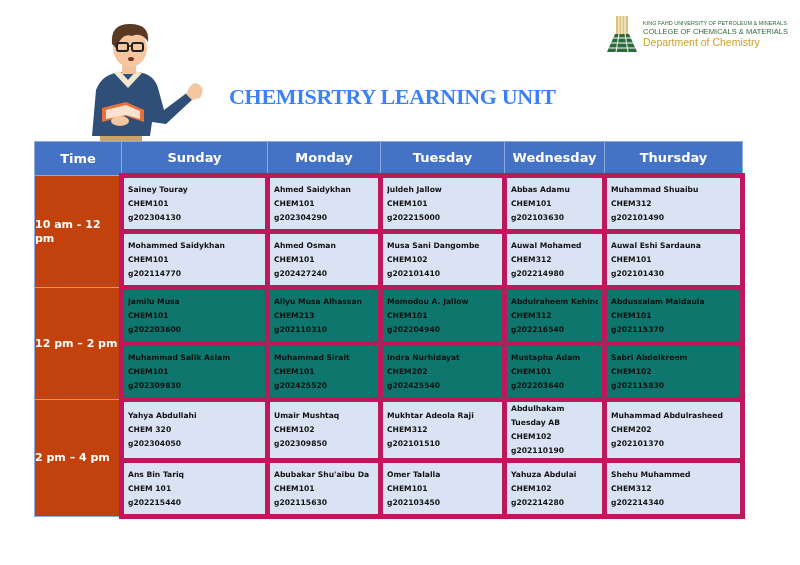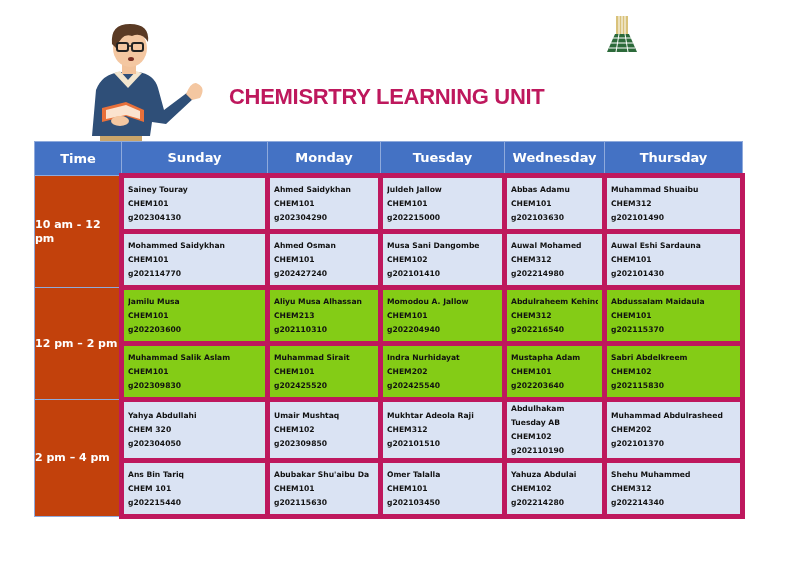--- a/index.html
+++ b/index.html
@@ -3,22 +3,22 @@
 <meta charset="utf-8">
 <style>
   * { box-sizing: border-box; margin: 0; padding: 0; }
   html, body { width: 800px; height: 565px; background: #ffffff; overflow: hidden; }
   body { position: relative; font-family: "DejaVu Sans", sans-serif; color: #111; }
 
   .teacher { position: absolute; left: 80px; top: 18px; width: 130px; height: 125px; }
 
   .title {
     position: absolute; left: 229px; top: 84px;
-    font-family: Liberation Sans, sans-serif; font-weight: bold;
-    font-size: 22px; letter-spacing: -0.3px; color: #be185d;
+    font-family: Liberation Serif, serif; font-weight: bold;
+    font-size: 22px; letter-spacing: -0.3px; color: #3b82f6;
   }
 
   .logo { position: absolute; left: 606px; top: 14px; width: 175px; height: 42px; }
   .logo-mark { position: absolute; left: 0; top: 0; width: 32px; height: 40px; }
   .logo-text { position: absolute; left: 37px; top: 6px; }
   .logo-l1 { font-family: "Liberation Sans", sans-serif; font-size: 5.5px; color: #2c6a3a; white-space: nowrap; letter-spacing: 0; }
   .logo-l2 { font-family: "Liberation Sans", sans-serif; font-size: 7.5px; color: #2c6a3a; white-space: nowrap; margin-top: 1px; }
   .logo-l3 { font-family: "Liberation Sans", sans-serif; font-size: 10.5px; color: #c9a227; white-space: nowrap; margin-top: 0px; }
 
   table.sched {
@@ -33,21 +33,21 @@
   table.sched td {
     border: 5px solid #be185d; vertical-align: middle;
     font-family: "DejaVu Sans", sans-serif; font-weight: bold; font-size: 7.6px;
     line-height: 14px; padding: 0 4px; height: 56px; color: #111;
   }
   table.sched td.time {
     background: #c2410c; color: #fff; font-size: 11px; text-align: left;
     border: 1px solid #8faadc; padding: 0;
   }
   tr.shade td.cell { background: #dae3f3; }
-  tr.plain td.cell { background: #84cc16; }
+  tr.plain td.cell { background: #0f766e; }
   .cell span { display: block; white-space: nowrap; overflow: hidden; }
   .cell .wrapname { white-space: normal; }
 </style>
 </head>
 <body>
 
 <svg class="teacher" viewBox="0 0 130 125">
 
   <rect x="20" y="112" width="42" height="13" fill="#c9a56a"></rect>
 
@@ -84,20 +84,25 @@
     <line x1="13" y1="2" x2="13" y2="20" stroke="#fff" stroke-width="1"></line>
     <line x1="16" y1="2" x2="16" y2="20" stroke="#fff" stroke-width="1"></line>
     <line x1="19" y1="2" x2="19" y2="20" stroke="#fff" stroke-width="1"></line>
     <path d="M9 20 L23 20 L31 38 L1 38 Z" fill="#2c6a3a"></path>
     <line x1="5" y1="29" x2="27" y2="29" stroke="#fff" stroke-width="1"></line>
     <line x1="7" y1="24" x2="25" y2="24" stroke="#fff" stroke-width="1"></line>
     <line x1="3" y1="34" x2="29" y2="34" stroke="#fff" stroke-width="1"></line>
     <line x1="13" y1="20" x2="10" y2="38" stroke="#fff" stroke-width="1"></line>
     <line x1="19" y1="20" x2="22" y2="38" stroke="#fff" stroke-width="1"></line>
   </svg>
+  <div class="logo-text">
+    <div class="logo-l1">KING FAHD UNIVERSITY OF PETROLEUM &amp; MINERALS</div>
+    <div class="logo-l2">COLLEGE OF CHEMICALS &amp; MATERIALS</div>
+    <div class="logo-l3">Department of Chemistry</div>
+  </div>
 </div>
 
 <table class="sched">
   <colgroup>
     <col style="width:87px">
       <col style="width:146px">
       <col style="width:113px">
     <col style="width:124px">
       <col style="width:100px">
       <col style="width:138px">

